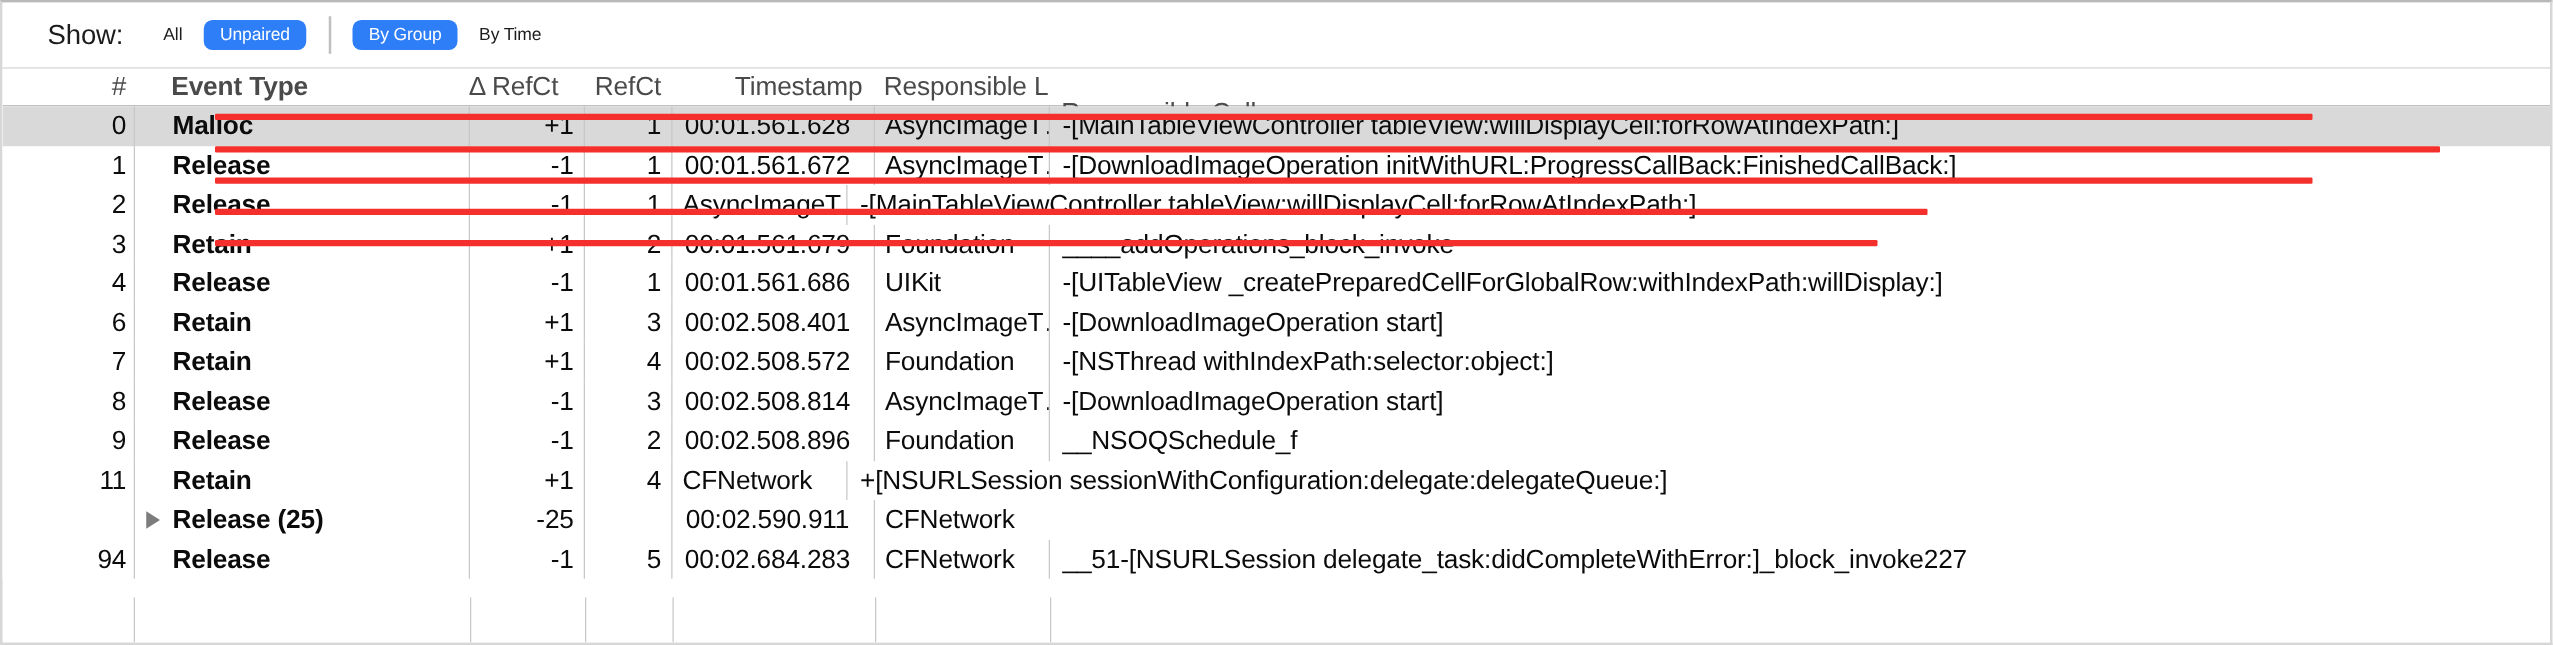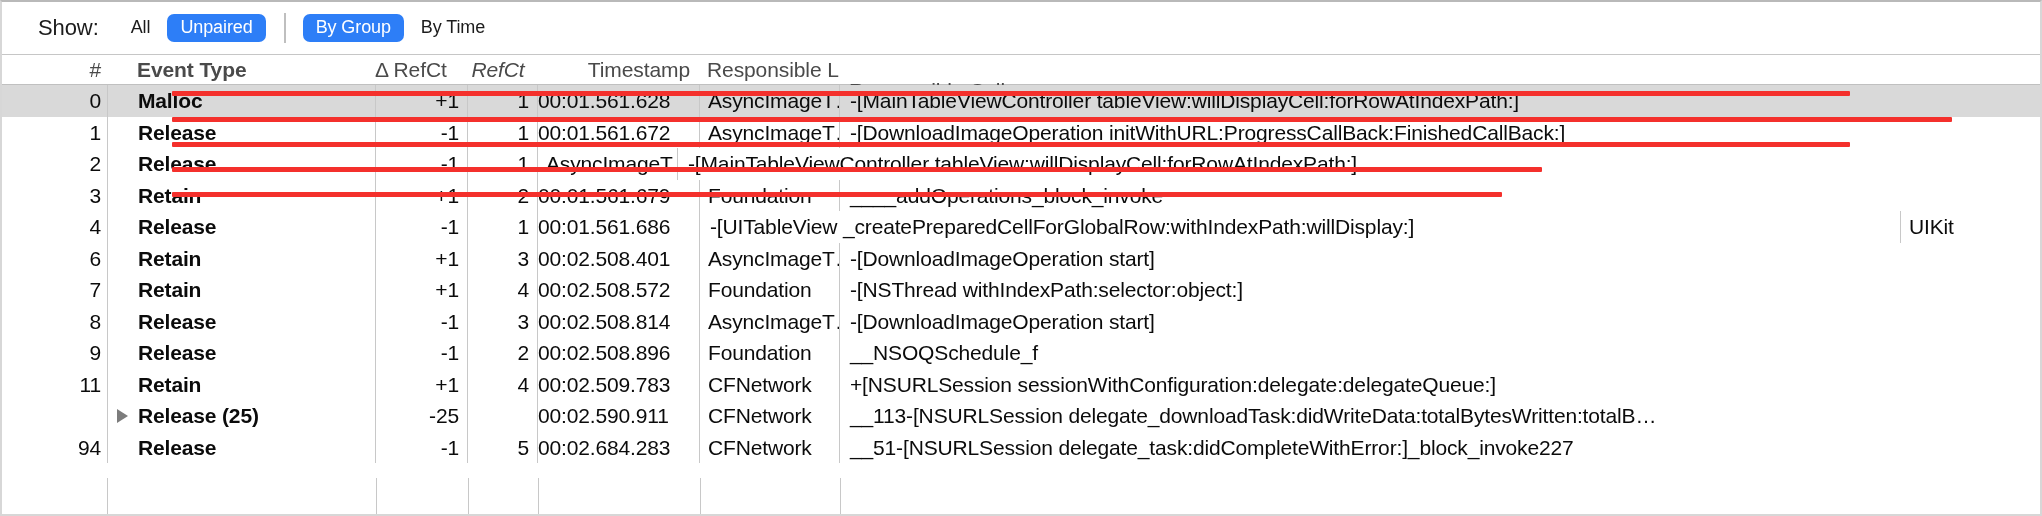--- a/index.html
+++ b/index.html
@@ -39,21 +39,21 @@
     border-bottom: 1px solid #c6c6c6;
   }
   .toolbar-label {
     font-size: 22px;
     color: #1c1c1c;
     margin-right: 19px;
     letter-spacing: -0.1px;
     margin-left: 12px;
   }
   .seg-btn {
-    font-size: 18px;
+    font-size: 14px;
     color: #1c1c1c;
     padding: 4px 13px 6px 13px;
     border-radius: 7px;
     margin-right: 4px;
     letter-spacing: -0.1px;
     white-space: nowrap;
     line-height: 1.05;
   }
   .seg-btn.active {
     background: #2d7ef7;
@@ -109,32 +109,32 @@
   }
 
   
   .c-num      { width: 105px;  text-align: right; padding-right: 6px; }
   .c-event    { width: 268px;  text-align: left;  padding-left: 30px;
                 border-left: 1px solid #c8c8c8; font-weight: bold; }
   .c-delta    { width: 92px;   text-align: right; padding-right: 8px;
                 border-left: 1px solid #c8c8c8; }
   .c-refct    { width: 70px;   text-align: right; padding-right: 8px;
                 border-left: 1px solid #c8c8c8; }
-  .c-time     { width: 162px;  text-align: left; padding-right: 9px;
+  .c-time     { width: 162px;  text-align: center; padding-right: 9px;
                 border-left: 1px solid #c8c8c8; }
   .c-lib      { width: 140px;  text-align: left;  padding-left: 8px;
                 border-left: 1px solid #c8c8c8; }
   .c-caller   { flex: 1 1 auto; text-align: left; padding-left: 10px;
                 border-left: 1px solid #c8c8c8; }
 
   
   .thead .c-num    { width: 105px;  text-align: right; padding-right: 6px; border: 0; }
   .thead .c-event  { width: 268px;  text-align: left;  padding-left: 30px; border: 0; }
   .thead .c-delta  { width: 92px;   text-align: left; padding-right: 8px; border: 0; }
-  .thead .c-refct  { width: 70px;   text-align: center; padding-right: 8px; border: 0; font-style: italic; }
+  .thead .c-refct  { width: 70px;   text-align: right; padding-right: 8px; border: 0; }
   .thead .c-time   { width: 162px;  text-align: right;  padding-left: 18px; border: 0; }
   .thead .c-lib    { width: 140px;  text-align: left;  padding-left: 8px;  border: 0; }
   .thead .c-caller { flex: 1 1 auto; text-align: left; padding-left: 10px; border: 0; margin-top: 42px; }
 
   
   .tbody { background: #ffffff; }
 
   
   .disclosure {
     display: inline-block;
@@ -242,22 +242,22 @@
           <div class="cell c-time">00:01.561.679</div>
           <div class="cell c-lib">Foundation</div>
           <div class="cell c-caller">____addOperations_block_invoke</div>
         </div>
         <div class="row">
           <div class="cell c-num">4</div>
           <div class="cell c-event">Release</div>
           <div class="cell c-delta">-1</div>
           <div class="cell c-refct">1</div>
           <div class="cell c-time">00:01.561.686</div>
+          <div class="cell c-lib">UIKit</div>
           <div class="cell c-caller">-[UITableView _createPreparedCellForGlobalRow:withIndexPath:willDisplay:]</div>
-          <div class="cell c-lib">UIKit</div>
         </div>
         <div class="row">
           <div class="cell c-num">6</div>
           <div class="cell c-event">Retain</div>
           <div class="cell c-delta">+1</div>
           <div class="cell c-refct">3</div>
           <div class="cell c-time">00:02.508.401</div>
           <div class="cell c-lib">AsyncImageT…</div>
           <div class="cell c-caller">-[DownloadImageOperation start]</div>
         </div>
@@ -286,32 +286,30 @@
           <div class="cell c-refct">2</div>
           <div class="cell c-time">00:02.508.896</div>
           <div class="cell c-lib">Foundation</div>
           <div class="cell c-caller">__NSOQSchedule_f</div>
         </div>
         <div class="row">
           <div class="cell c-num">11</div>
           <div class="cell c-event">Retain</div>
           <div class="cell c-delta">+1</div>
           <div class="cell c-refct">4</div>
-          <div class="cell c-time">00:02.509.783</div>
           <div class="cell c-lib">CFNetwork</div>
           <div class="cell c-caller">+[NSURLSession sessionWithConfiguration:delegate:delegateQueue:]</div>
         </div>
         <div class="row">
           <div class="cell c-num"></div>
           <div class="cell c-event has-disclosure"><span class="disclosure"></span><span>Release (25)</span></div>
           <div class="cell c-delta">-25</div>
           <div class="cell c-refct"></div>
           <div class="cell c-time">00:02.590.911</div>
           <div class="cell c-lib">CFNetwork</div>
-          <div class="cell c-caller">__113-[NSURLSession delegate_downloadTask:didWriteData:totalBytesWritten:totalB…</div>
         </div>
         <div class="row">
           <div class="cell c-num">94</div>
           <div class="cell c-event">Release</div>
           <div class="cell c-delta">-1</div>
           <div class="cell c-refct">5</div>
           <div class="cell c-time">00:02.684.283</div>
           <div class="cell c-lib">CFNetwork</div>
           <div class="cell c-caller">__51-[NSURLSession delegate_task:didCompleteWithError:]_block_invoke227</div>
         </div>

